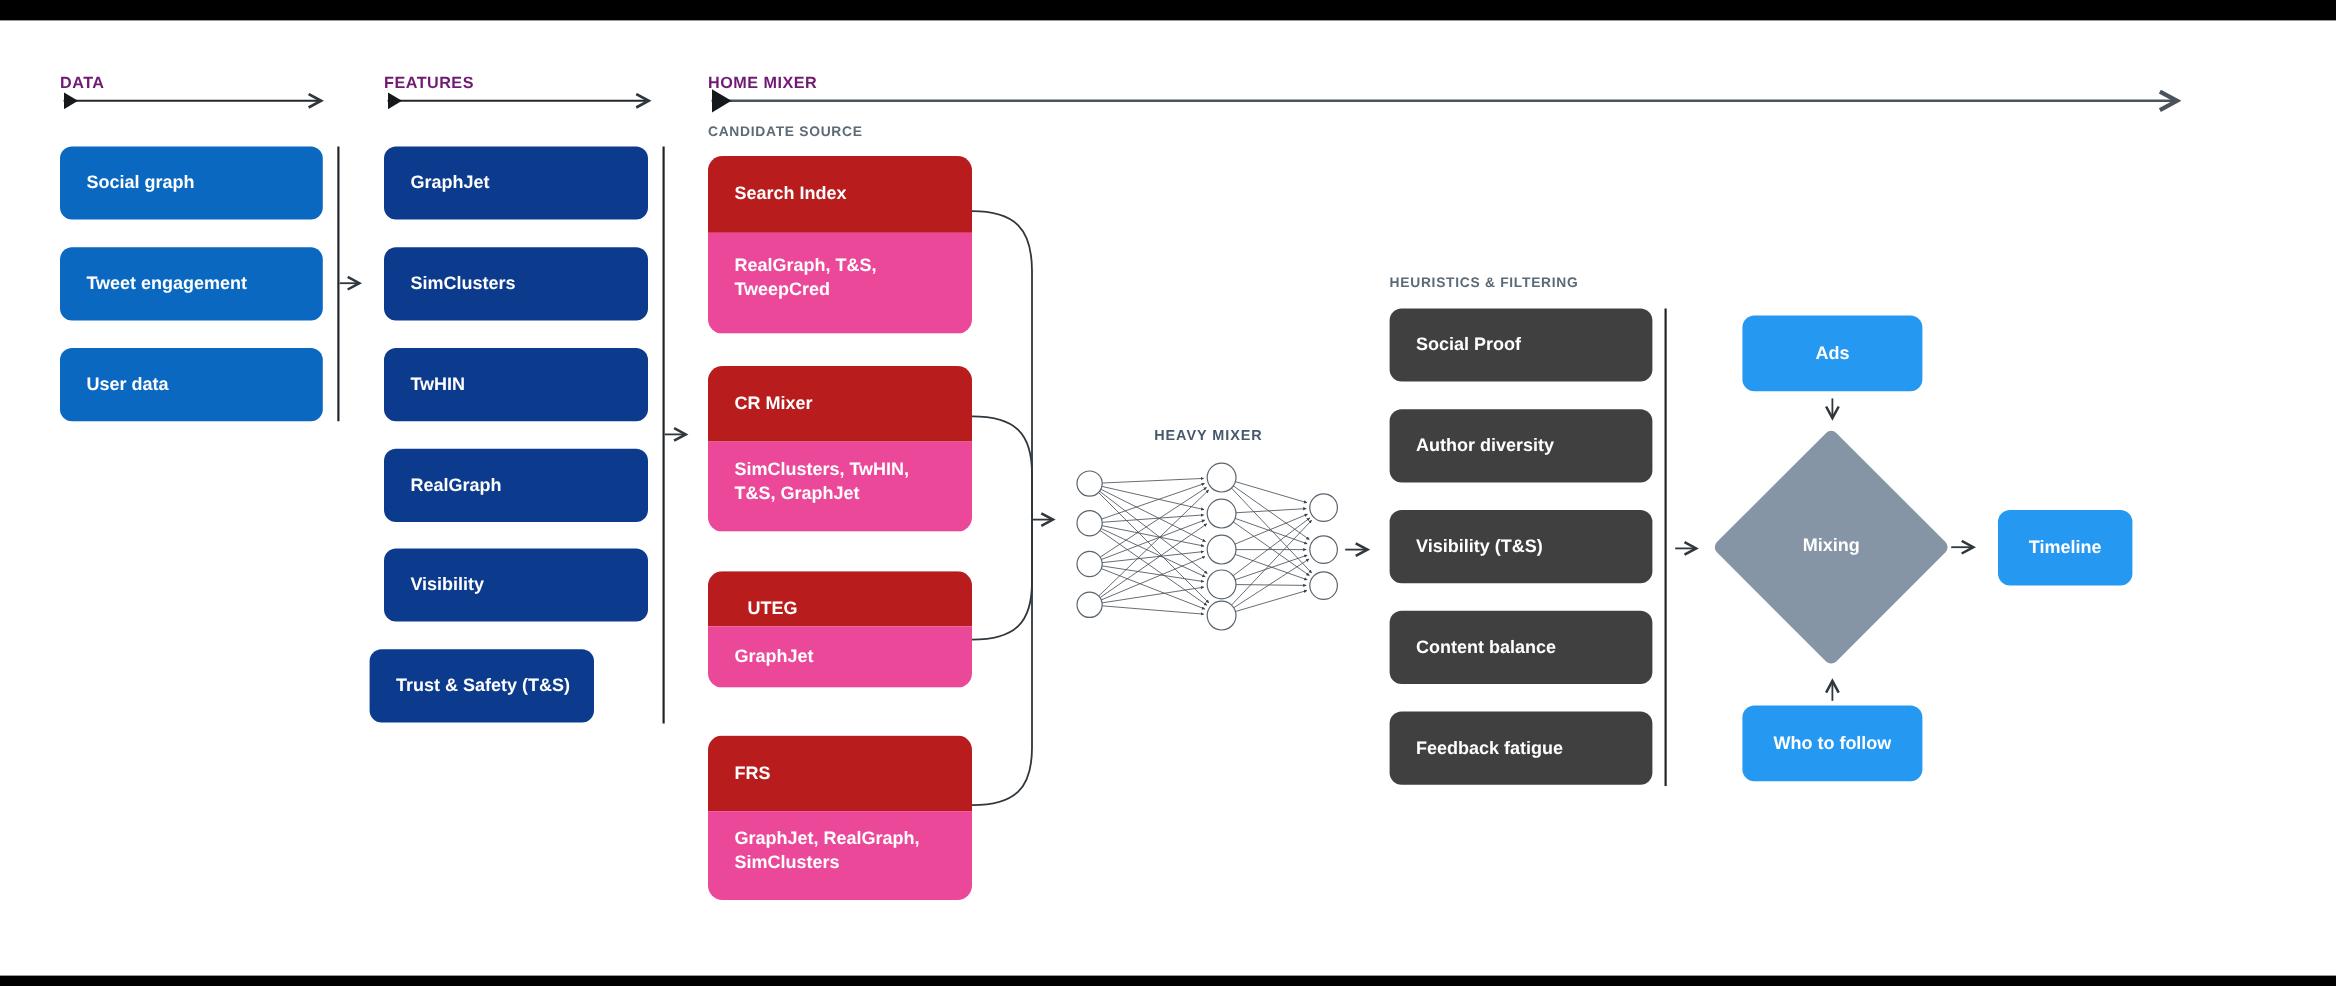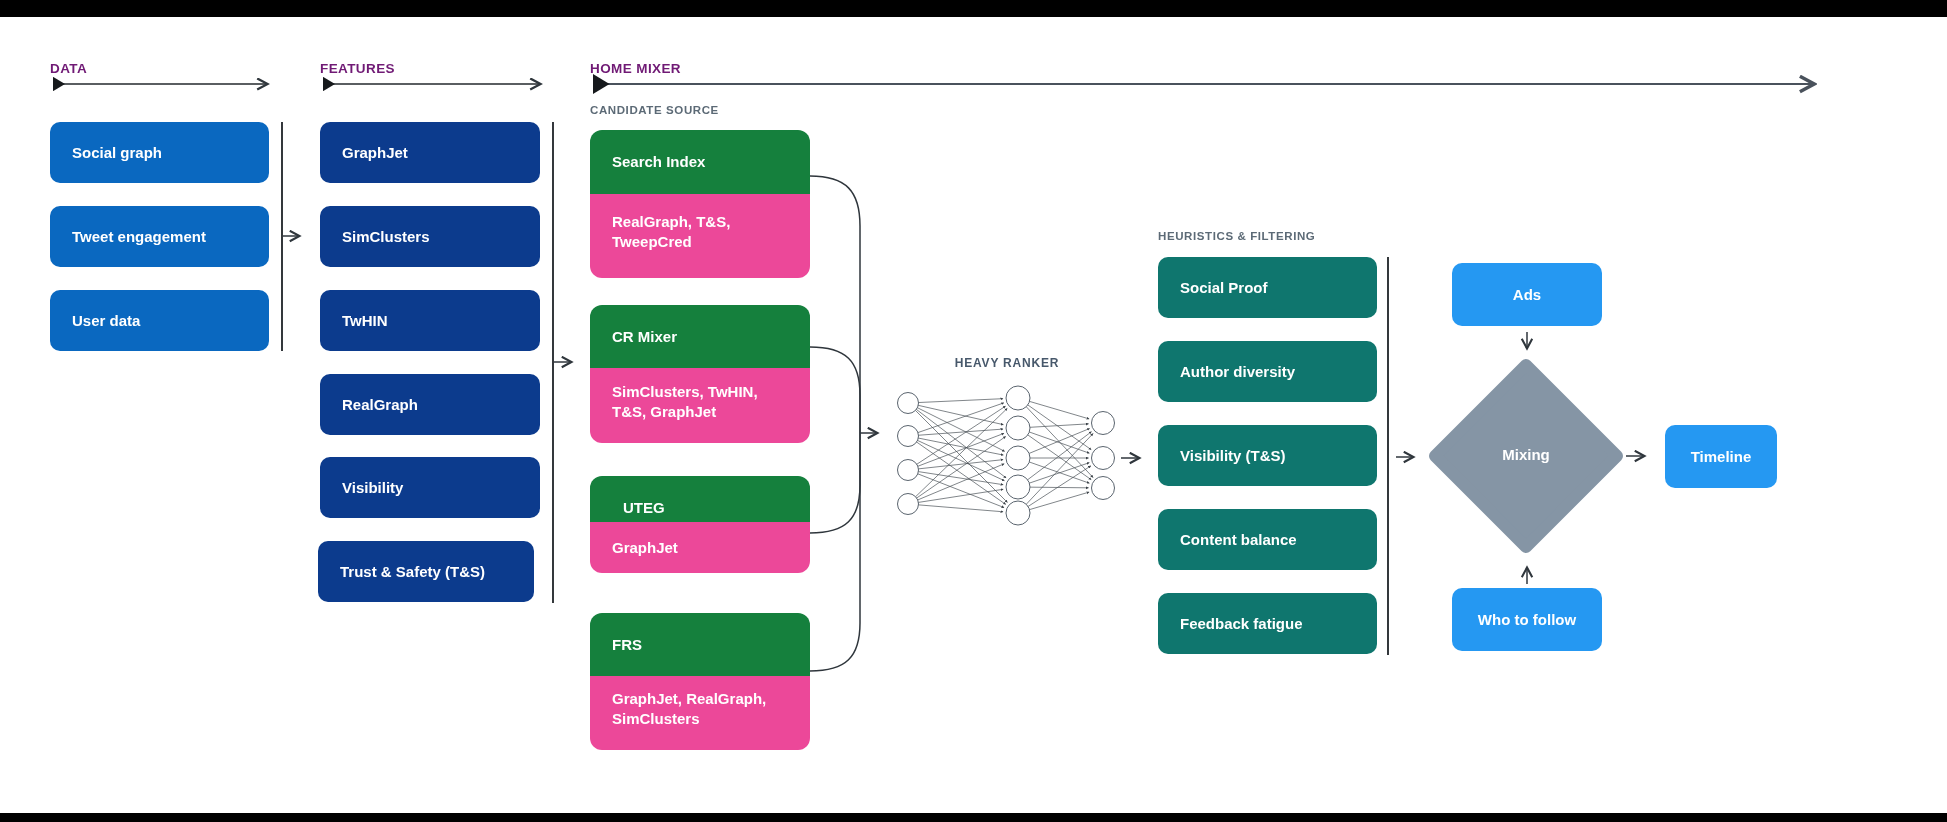--- a/index.html
+++ b/index.html
@@ -11,24 +11,24 @@
 
   .sec-label{position:absolute;font-size:13.5px;font-weight:bold;color:#701a75;letter-spacing:.4px;}
   .sub-label{position:absolute;font-size:11.5px;font-weight:bold;color:#5c6a76;letter-spacing:.6px;}
   .hr-label{position:absolute;font-size:12px;font-weight:bold;color:#47586b;letter-spacing:.8px;text-align:center;}
 
   .box{position:absolute;border-radius:10px;color:#fff;font-size:15px;font-weight:600;
        padding-left:22px;box-sizing:border-box;}
   .box.left-txt{line-height:61px;height:61px;width:219px;white-space:nowrap;}
   .data-box{background:#0a68c0;}
   .feat-box{background:#0c3b8d;}
-  .heur-box{background:#0f766e;}
+  .heur-box{background:#404040;}
 
   .cand{position:absolute;width:220px;border-radius:12px;overflow:hidden;color:#fff;}
-  .cand-hdr{background:#15803d;font-size:15px;font-weight:600;padding-left:22px;box-sizing:border-box;}
+  .cand-hdr{background:#b91c1c;font-size:15px;font-weight:600;padding-left:22px;box-sizing:border-box;}
   .cand-sub{background:#ec4899;font-size:15px;font-weight:600;padding:0 26px 0 22px;box-sizing:border-box;line-height:20px;}
 
   .cbox{position:absolute;border-radius:10px;background:#2598f2;color:#fff;font-size:15px;
         font-weight:600;text-align:center;box-sizing:border-box;}
   .diamond-label{position:absolute;color:#fff;font-size:15px;font-weight:600;text-align:center;}
   svg.wires{position:absolute;left:0;top:0;pointer-events:none;}
 </style>
 </head>
 <body>
 
@@ -135,32 +135,32 @@
     <line x1="1527" y1="332" x2="1527" y2="347" stroke="#2f363c" stroke-width="1.5" marker-end="url(#mChev)"></line>
     <line x1="1527" y1="584" x2="1527" y2="569" stroke="#2f363c" stroke-width="1.5" marker-end="url(#mChev)"></line>
     <line x1="1626" y1="456" x2="1643" y2="456" stroke="#2f363c" stroke-width="1.5" marker-end="url(#mChev)"></line>
   </svg>
 
   <div class="sec-label" style="left:50px;top:61px;">DATA</div>
   <div class="sec-label" style="left:320px;top:61px;">FEATURES</div>
   <div class="sec-label" style="left:590px;top:61px;">HOME MIXER</div>
   <div class="sub-label" style="left:590px;top:104px;">CANDIDATE SOURCE</div>
   <div class="sub-label" style="left:1158px;top:230px;">HEURISTICS &amp; FILTERING</div>
-  <div class="hr-label" style="left:927px;top:356px;width:160px;">HEAVY RANKER</div>
+  <div class="hr-label" style="left:927px;top:356px;width:160px;">HEAVY MIXER</div>
 
   <div class="box left-txt data-box" style="left:50px;top:122px;">Social graph</div>
   <div class="box left-txt data-box" style="left:50px;top:206px;">Tweet engagement</div>
   <div class="box left-txt data-box" style="left:50px;top:290px;">User data</div>
 
   <div class="box left-txt feat-box" style="left:320px;top:122px;width:220px;">GraphJet</div>
   <div class="box left-txt feat-box" style="left:320px;top:206px;width:220px;">SimClusters</div>
   <div class="box left-txt feat-box" style="left:320px;top:290px;width:220px;">TwHIN</div>
   <div class="box left-txt feat-box" style="left:320px;top:374px;width:220px;">RealGraph</div>
   <div class="box left-txt feat-box" style="left:320px;top:457px;width:220px;">Visibility</div>
-  <div class="box left-txt feat-box" style="left:318px;top:541px;width:216px;">Trust &amp; Safety (T&amp;S)</div>
+  <div class="box left-txt feat-box" style="left:308px;top:541px;width:187px;">Trust &amp; Safety (T&amp;S)</div>
 
   <div class="cand" style="left:590px;top:130px;">
     <div class="cand-hdr" style="height:64px;line-height:64px;">Search Index</div>
     <div class="cand-sub" style="height:84px;padding-top:18px;">RealGraph, T&amp;S, TweepCred</div>
   </div>
   <div class="cand" style="left:590px;top:305px;">
     <div class="cand-hdr" style="height:63px;line-height:63px;">CR Mixer</div>
     <div class="cand-sub" style="height:75px;padding-top:14px;">SimClusters, TwHIN, T&amp;S, GraphJet</div>
   </div>
   <div class="cand" style="left:590px;top:476px;">

